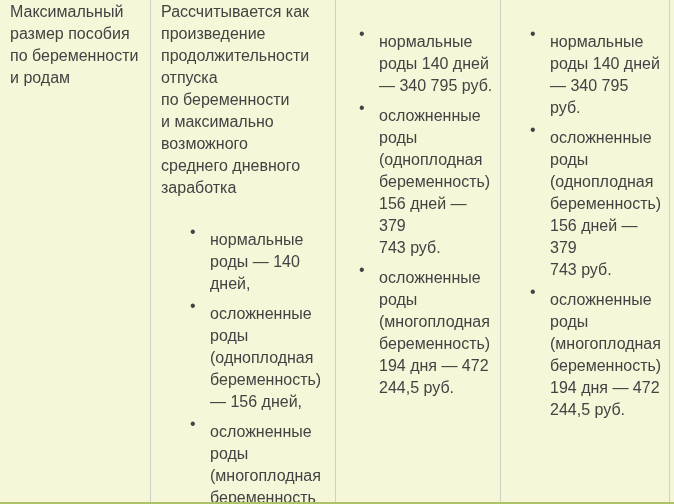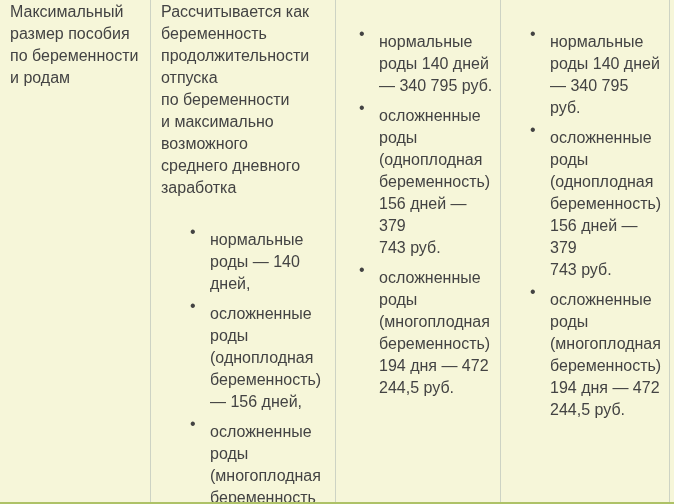--- a/index.html
+++ b/index.html
@@ -39,21 +39,21 @@
 
     <div class="cell cell-1">
       <p class="para">Максимальный
 размер пособия
 по беременности
 и родам</p>
     </div>
 
     <div class="cell cell-2">
       <p class="para">Рассчитывается как
-беременность
+произведение
 продолжительности
 отпуска
 по беременности
 и максимально
 возможного
 среднего дневного
 заработка</p>
       <ul class="list">
         <li>
           <span class="bullet">•</span>

